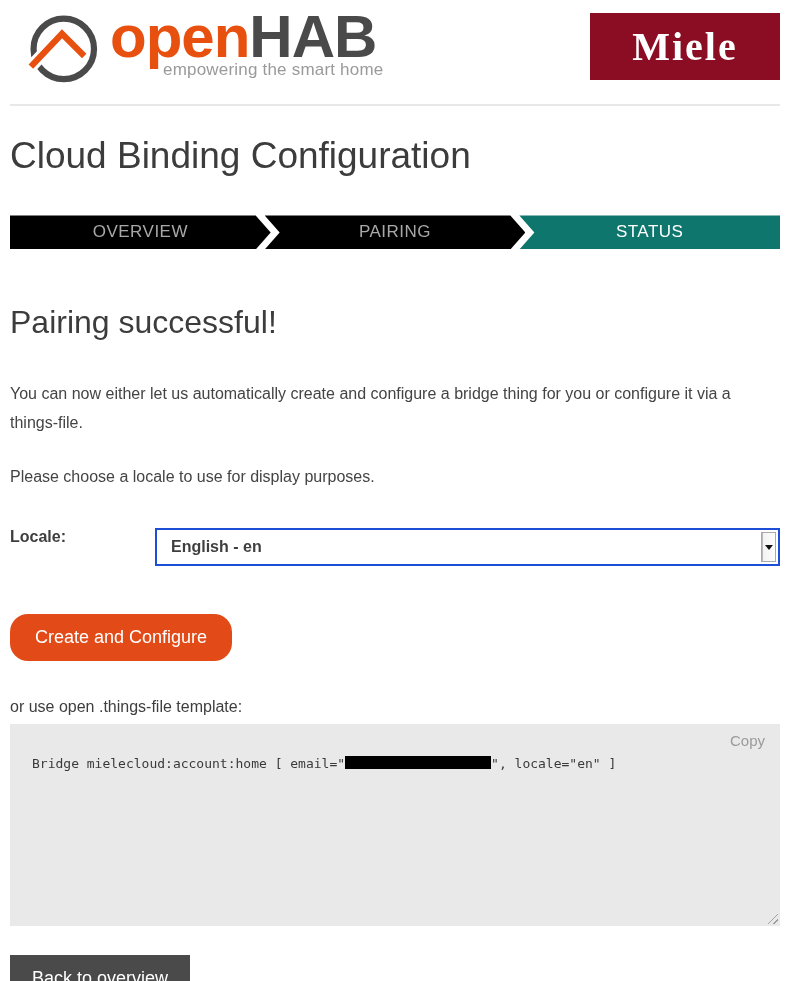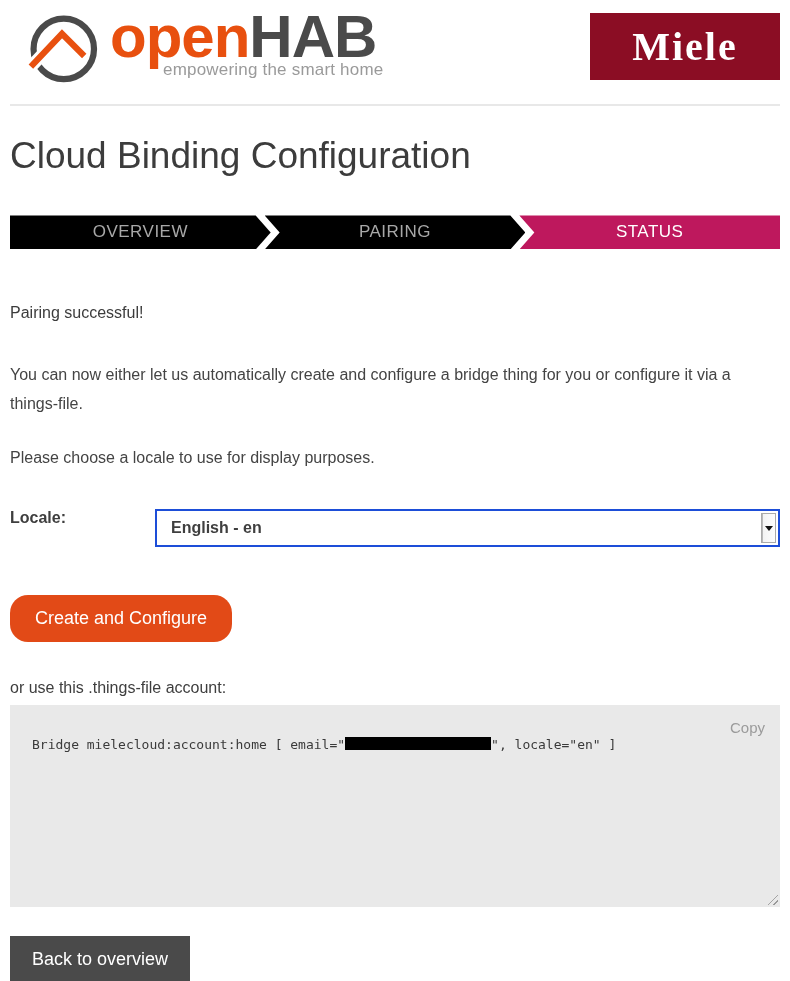--- a/index.html
+++ b/index.html
@@ -24,41 +24,41 @@
   .main{padding:0 10px;}
   .page-title{font-size:37px;font-weight:400;color:#3c3c3c;margin:28px 0 0 0;line-height:1.2;}
   
   .wizard{display:flex;height:34px;margin-top:37px;}
   .step{flex:1;display:flex;align-items:center;justify-content:center;
         background:#000000;color:#a8a8a8;font-size:17px;letter-spacing:0.5px;}
   .step + .step{margin-left:-6px;}
   .step-first{clip-path:polygon(0 0,calc(100% - 15px) 0,100% 50%,calc(100% - 15px) 100%,0 100%);}
   .step-mid{clip-path:polygon(0 0,calc(100% - 15px) 0,100% 50%,calc(100% - 15px) 100%,0 100%,15px 50%);}
   .step-last{clip-path:polygon(0 0,100% 0,100% 100%,0 100%,15px 50%);}
-  .step.active{background:#be185d;color:#fff;}
+  .step.active{background:#0f766e;color:#fff;}
   
-  .status-heading{font-size:16px;font-weight:400;color:#3c3c3c;margin:55px 0 0 0;}
+  .status-heading{font-size:32px;font-weight:400;color:#3c3c3c;margin:55px 0 0 0;}
   .para{font-size:16px;color:#444;line-height:29px;margin:38px 0 0 0;max-width:775px;}
   .para2{margin-top:25px;}
   .locale-row{display:flex;align-items:flex-start;margin-top:37px;font-weight:bold;}
   .locale-label{font-size:16px;color:#3e3e3e;width:145px;flex:0 0 auto;}
   .select{position:relative;flex:1;height:34px;border:2px solid #1d4ed8;background:#fff;
           display:flex;align-items:center;font-size:16px;color:#3f3f3f;padding-left:14px;cursor:default;}
   .select-strip{position:absolute;right:2px;top:2px;bottom:2px;width:13px;
                 background:linear-gradient(to right,#b9b9b9 0,#b9b9b9 1px,#f3f3f3 1px,#fdfdfd 100%);
                 border:1px solid #aaa;display:flex;align-items:center;justify-content:center;}
   .select-arrow{width:0;height:0;border-left:4px solid transparent;border-right:4px solid transparent;border-top:5px solid #111;}
   .btn{display:inline-block;border:none;cursor:pointer;font-family:inherit;}
   .btn-primary{margin-top:48px;background:#e24a17;color:#fff;font-size:18px;padding:13px 25px;border-radius:18px;}
   .template-intro{font-size:16px;color:#3e3e3e;margin:37px 0 0 0;}
   .code-block{position:relative;margin-top:8px;height:202px;background:#e9e9e9;box-sizing:border-box;}
   .code-line{font-family:"DejaVu Sans Mono","Liberation Mono",monospace;font-size:13px;color:#3a3a3a;
              padding:32px 0 0 22px;white-space:pre;}
   .redacted{display:inline-block;width:146px;height:13px;background:#000;vertical-align:-1px;}
-  .copy-link{position:absolute;top:14px;right:15px;font-size:15px;color:#9b9b9b;cursor:pointer;}
+  .copy-link{position:absolute;top:8px;right:15px;font-size:15px;color:#9b9b9b;cursor:pointer;}
   .resize-grip{position:absolute;right:2px;bottom:2px;width:11px;height:11px;
                background:repeating-linear-gradient(135deg,#9a9a9a 0,#9a9a9a 1px,transparent 1px,transparent 4px);
                clip-path:polygon(100% 0,100% 100%,0 100%);}
   .btn-back{margin-top:29px;background:#4a4a4a;color:#fff;font-size:18px;padding:13px 22px;}
 </style>
 </head>
 <body>
 
 <div class="header">
   <div class="oh-logo">
@@ -102,21 +102,21 @@
     <div class="select">
       <span>English - en</span>
       <span class="select-strip">
         <span class="select-arrow"></span>
       </span>
     </div>
   </div>
 
   <button class="btn btn-primary">Create and Configure</button>
 
-  <p class="template-intro">or use this .things-file account:</p>
+  <p class="template-intro">or use open .things-file template:</p>
 
   <div class="code-block">
     <div class="code-line"><span>Bridge mielecloud:account:home [ email="</span><span class="redacted"></span><span>", locale="en" ]</span></div>
     <span class="copy-link">Copy</span>
     <span class="resize-grip"></span>
   </div>
 
   <button class="btn btn-back">Back to overview</button>
 
 </div>

